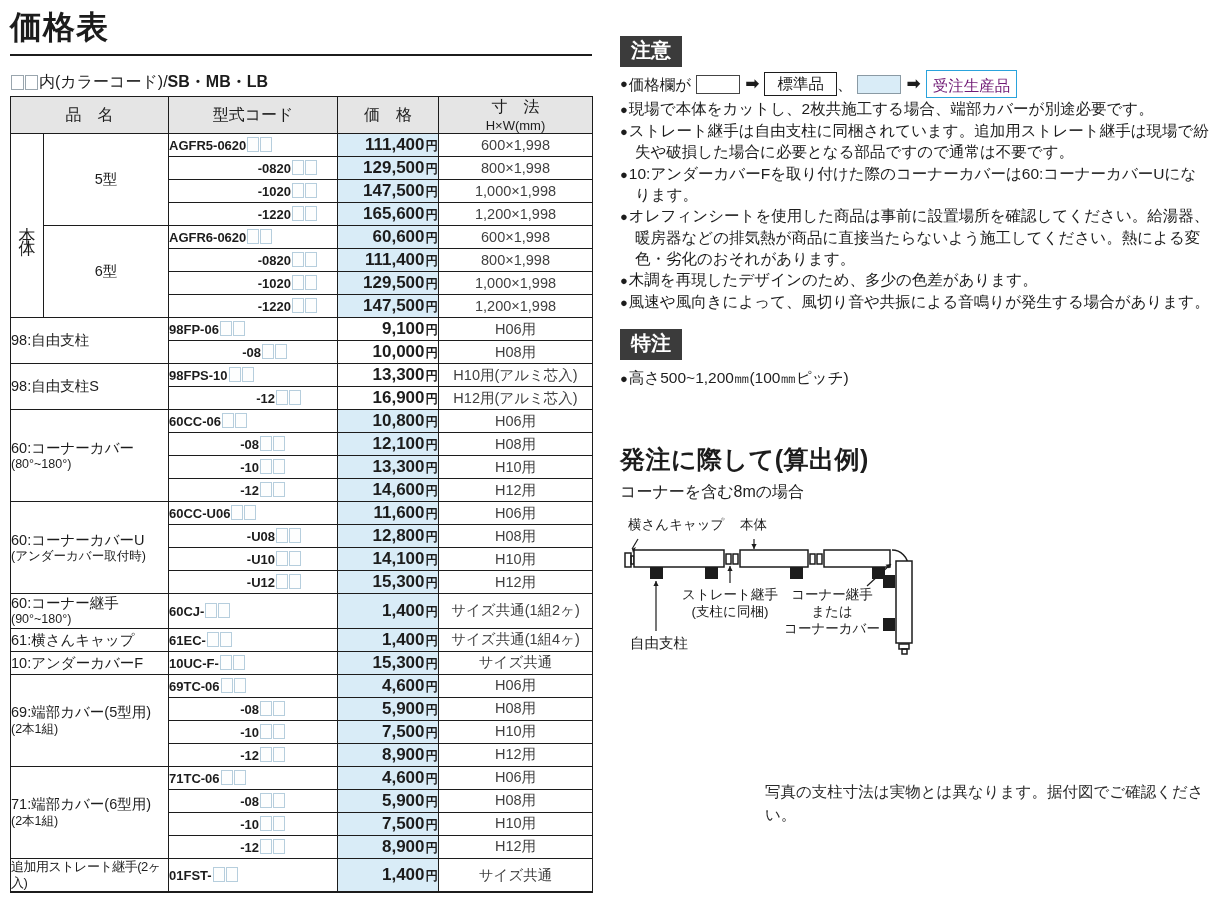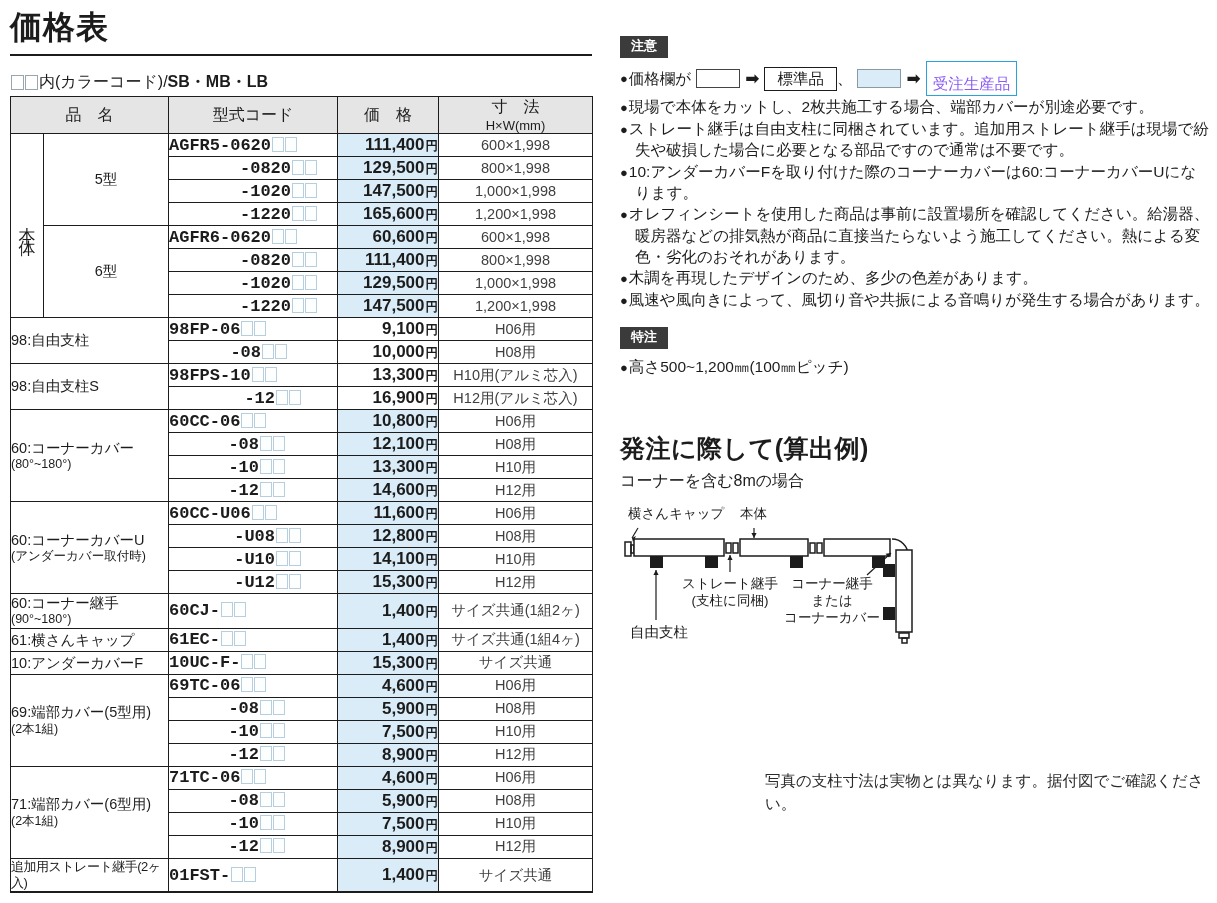--- a/index.html
+++ b/index.html
@@ -29,43 +29,43 @@
   thead th { border-top:2px solid #1c1c1c; border-bottom:2px solid #1c1c1c; font-weight:normal; font-size:16px; background:#e5e5e5; }
   thead .sub { font-size:13px; }
   tbody tr:last-child td { border-bottom:2px solid #1c1c1c; }
   td.gstart { border-top:2px solid #1c1c1c; }
   td.gdotted { border-top:2px dotted #555; }
   td.hontai { writing-mode:vertical-rl; text-align:center; font-size:17px; letter-spacing:12px; padding-top:10px; }
   td.name { font-size:14.5px; padding-left:5px; line-height:1.25; }
   td.name.center { text-align:center; padding-left:0; }
   td.name .l2 { font-size:12.5px; display:block; }
   td.name.small { font-size:13px; letter-spacing:-0.5px; }
-  td.code { font-size:17px; font-weight:bold; padding-left:7px; white-space:nowrap;font-family:Liberation Mono, monospace; }
+  td.code { font-size:13px; font-weight:bold; padding-left:7px; white-space:nowrap; }
   td.code .cw { display:inline-block; }
   td.code .cw.r { text-align:right; }
   .cbox { display:inline-block; width:12px; height:15px; border:1.5px solid #b6cedd; background:#fdfefe; margin-left:1px; vertical-align:-2px; }
   td.price { text-align:right; padding-right:8px; white-space:nowrap; }
   td.price.blue { background:#d9ecf7; }
   td.price .num { font-size:17px; font-weight:bold; }
   td.price .yen { font-size:12.5px; font-weight:bold; margin-left:1px; }
   td.size { text-align:center; font-size:14.5px; color:#3f3f3f; white-space:nowrap; }
 
   
   .right-col { position:absolute; left:620px; top:36px; width:590px; }
-  .badge { display:inline-block; background:#3b3b3b; color:#fff; font-weight:bold; font-size:13px; padding:1px 11px 3px; }
+  .badge { display:inline-block; background:#3b3b3b; color:#fff; font-weight:bold; font-size:20px; padding:1px 11px 3px; }
   .notice-list { list-style:none; margin-top:3px; }
   .notice-list li { font-size:15.5px; line-height:1.38; padding-left:15px; text-indent:-15px; }
   .notice-list li::before { content:"●"; font-size:13px; margin-right:1px; }
   .legend-line { display:flex; align-items:center; flex-wrap:nowrap; padding-left:0 !important; text-indent:0 !important; }
   .legend-line::before { content:"●"; font-size:13px; margin-right:1px; }
   .lg-box { display:inline-block; width:44px; height:19px; border:1px solid #444; background:#fff; margin:0 5px; }
   .lg-box.blue { background:#d9ecf7; border-color:#8a9aa4; }
   .lg-arrow { font-weight:bold; font-size:17px; }
   .lg-std { border:1.5px solid #1c1c1c; padding:0 12px 1px; font-size:15.5px; margin-left:5px; }
-  .lg-order { border:1.5px solid #2aa3dc; color:#8b5cf6; padding:11px 6px 1px; font-size:15.5px; margin-left:5px; }
+  .lg-order { border:1.5px solid #2aa3dc; color:#701a75; padding:4px 6px 1px; font-size:15.5px; margin-left:5px; }
   .construction-box { border:1.5px solid #1c1c1c; margin-top:12px; padding:8px 14px 10px; font-size:15.5px; line-height:1.45; }
   .tokuchu-badge { margin-top:17px; }
   .tokuchu-bullet { font-size:15.5px; margin-top:8px; padding-left:15px; text-indent:-15px; }
   .tokuchu-bullet::before { content:"●"; font-size:13px; margin-right:1px; }
   .order-title { font-size:25px; font-weight:bold; margin-top:54px; letter-spacing:0.5px; }
   .order-subtitle { font-size:16px; margin-top:6px; }
   .diagram-wrap { margin-top:10px; }
   .footer-notes { margin-top:88px; margin-left:145px; font-size:15.5px; line-height:1.5; color:#2b2b2b; }
 </style>
 </head>

